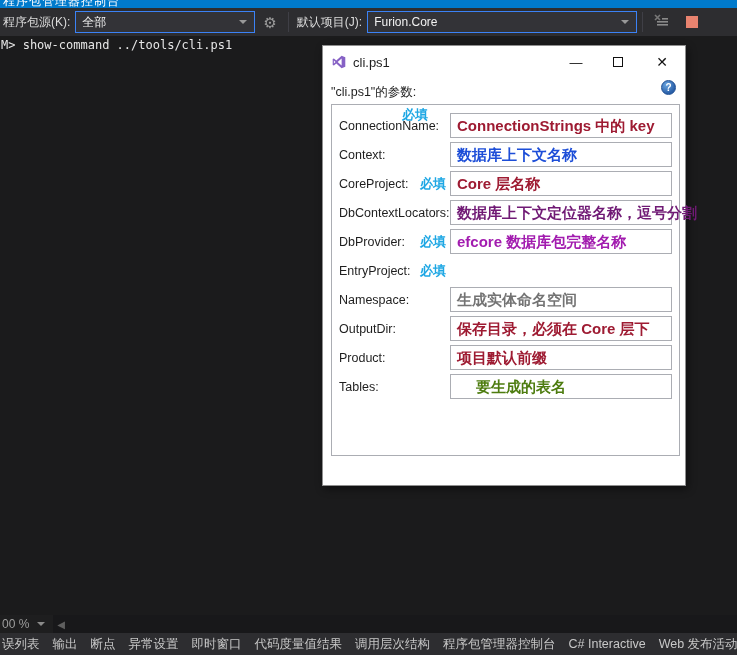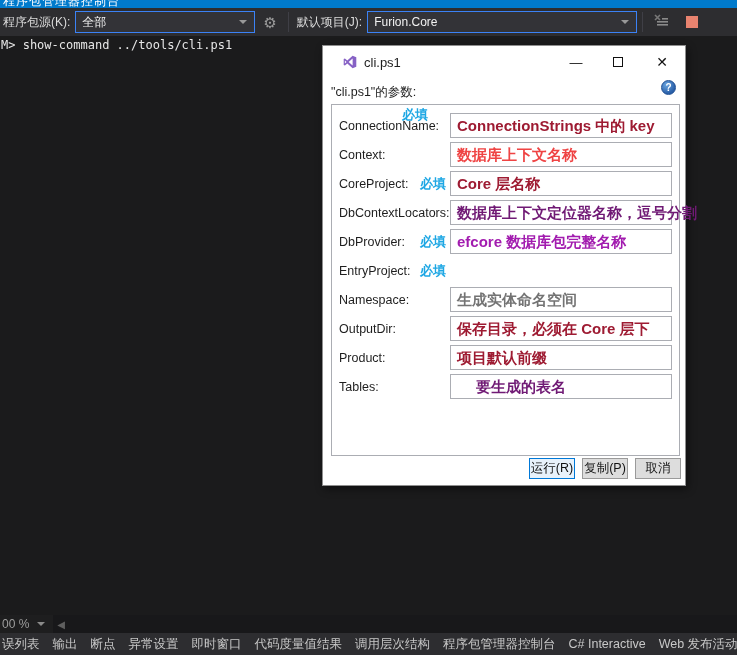--- a/index.html
+++ b/index.html
@@ -32,21 +32,21 @@
   .zoom-caret { margin-left:8px; width:0; height:0; border-left:4px solid transparent; border-right:4px solid transparent; border-top:4px solid #8a8a8a; }
   .hscroll { flex:1; height:18px; margin-left:8px; background:#18181a; display:flex; align-items:center; }
   .scroll-arrow { color:#5f5f5f; font-size:10px; padding-left:4px; }
 
   
   .bottom-tabs { position:absolute; left:0; top:633px; width:737px; height:22px; background:#2d2d30; display:flex; align-items:center; gap:13px; padding-left:2px; overflow:hidden; white-space:nowrap; }
   .btab { color:#c8c8c8; font-size:12.5px; cursor:default; flex:0 0 auto; }
 
   
   .dialog { position:absolute; left:322px; top:45px; width:364px; height:441px; background:#fff; border:1px solid #8f8f8f; box-shadow:2px 3px 8px rgba(0,0,0,.45); }
-  .dlg-titlebar { position:absolute; left:0; top:0; width:100%; height:32px; display:flex; align-items:center; padding-left:20px; }
+  .dlg-titlebar { position:absolute; left:0; top:0; width:100%; height:32px; display:flex; align-items:center; padding-left:9px; }
   .dlg-title { font-size:13px; color:#1e1e1e; margin-left:7px; }
   .winbtn { position:absolute; top:6px; width:22px; height:20px; display:flex; align-items:center; justify-content:center; color:#111; cursor:default; }
   .winbtn.min { right:98px; font-size:13px; }
   .winbtn.max { right:56px; }
   .winbtn.max .box { width:10px; height:10px; border:1.5px solid #111; display:block; }
   .winbtn.close { right:12px; font-size:14px; }
   .dlg-heading { position:absolute; left:8px; top:38px; font-size:12.5px; color:#1e1e1e; }
   .help-icon { position:absolute; right:9px; top:34px; width:15px; height:15px; border-radius:50%;
     background:radial-gradient(circle at 35% 30%, #6aa6e0, #2a5fa8 70%); color:#fff; font-size:10px; font-weight:bold;
     display:flex; align-items:center; justify-content:center; border:1px solid #1f4f93; }
@@ -134,21 +134,21 @@
       <span class="val" style="color: rgb(158, 27, 50);">ConnectionStrings 中的 key</span>
     </div>
   </div>
 
   <div class="row">
     <div class="lbl-col">
       <span class="lbl">Context:</span>
 
     </div>
     <div class="pinput">
-      <span class="val" style="color: #ef4444; font-family: Liberation Serif, serif;">数据库上下文名称</span>
+      <span class="val" style="color: #1d4ed8; font-family: Liberation Serif, serif;">数据库上下文名称</span>
     </div>
   </div>
 
   <div class="row">
     <div class="lbl-col">
       <span class="lbl">CoreProject:</span>
       <span class="req" style="color: rgb(30, 167, 228);">必填</span>
     </div>
     <div class="pinput">
       <span class="val" style="color: rgb(158, 27, 50);">Core 层名称</span>
@@ -211,30 +211,25 @@
       <span class="val" style="color: rgb(158, 27, 50);">项目默认前缀</span>
     </div>
   </div>
 
   <div class="row">
     <div class="lbl-col">
       <span class="lbl">Tables:</span>
 
     </div>
     <div class="pinput">
-      <span class="val indent" style="color: #701a75;">要生成的表名</span>
-    </div>
-  </div>
-</div>
-
-  <div class="dlg-buttons">
-    <button class="dbtn primary">运行(R)</button>
-    <button class="dbtn">复制(P)</button>
-    <button class="dbtn">取消</button>
-  </div>
+      <span class="val indent" style="color: #4d7c0f;">要生成的表名</span>
+    </div>
+  </div>
+</div>
+
 </div>
 
 <div class="zoom-row">
   <span class="zoom-value">00 %</span>
   <span class="zoom-caret"></span>
   <div class="hscroll">
     <span class="scroll-arrow">◀</span>
   </div>
 </div>
 

